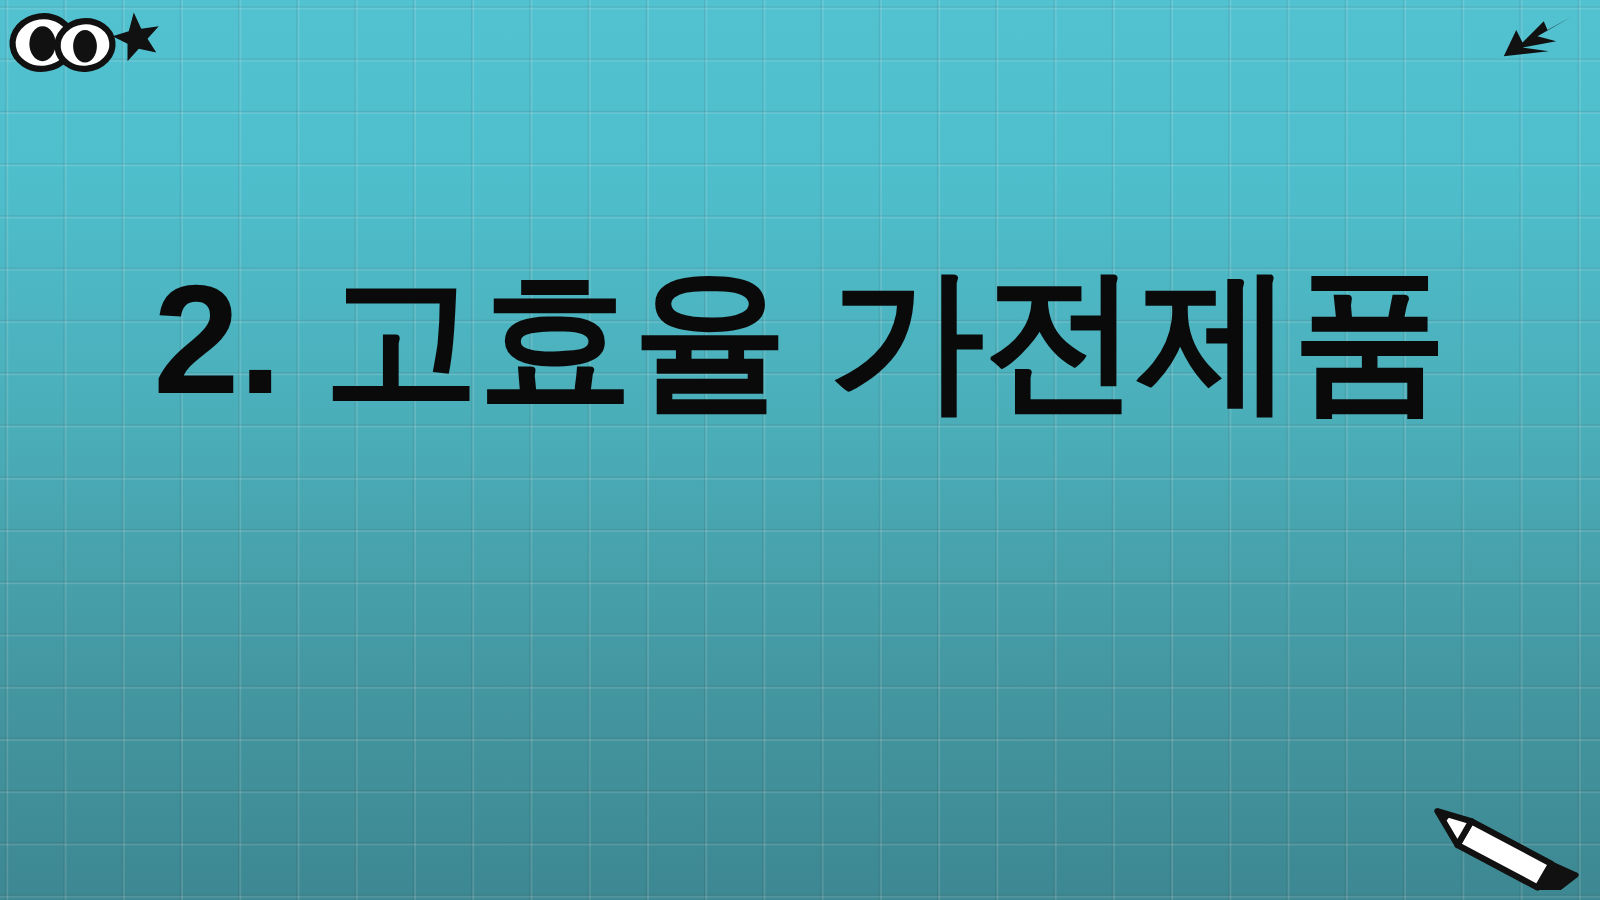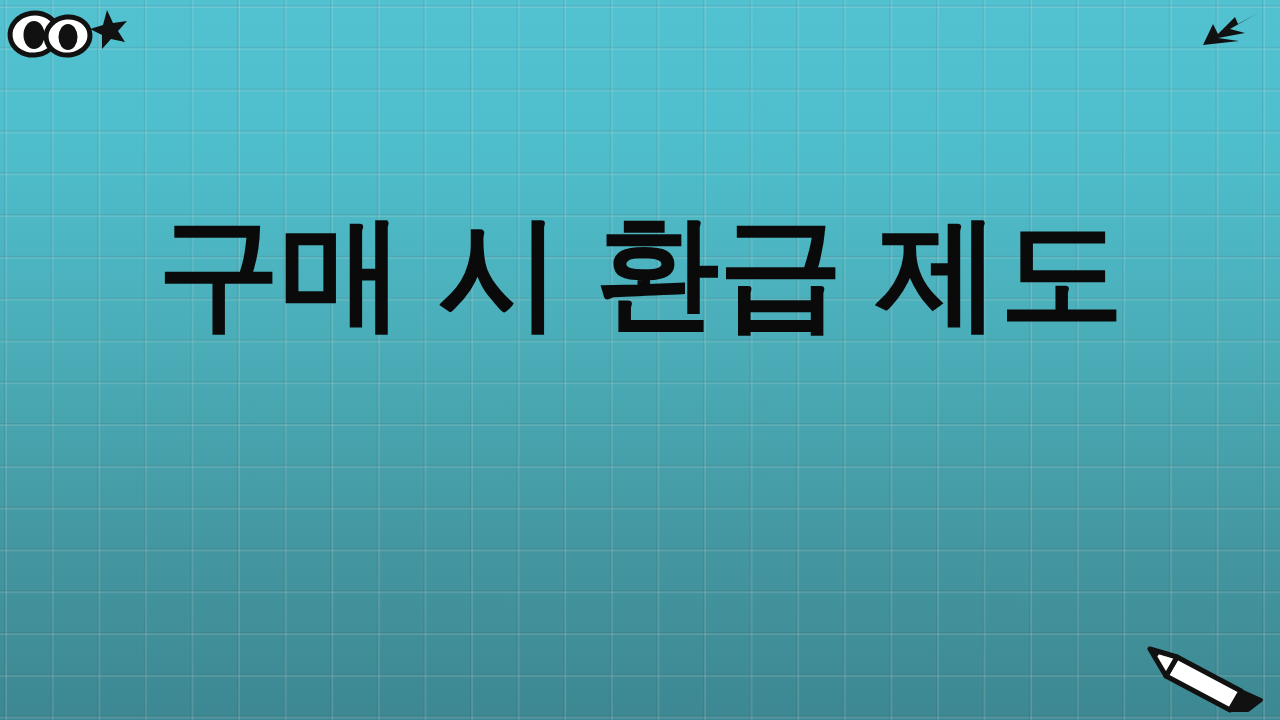--- a/index.html
+++ b/index.html
@@ -130,16 +130,16 @@
         <path d="M33 27 L22 46 L6 19 Z" fill="#ffffff" stroke="#111111" stroke-width="5" stroke-linejoin="round"></path>
 
         <path d="M12 28 L6 19 L16 23 Z" fill="#111111"></path>
 
         <path d="M97 61 L86 80 L104 80 L117 70 Z" fill="#111111" stroke="#111111" stroke-width="4" stroke-linejoin="round"></path>
       </g>
     </svg>
   </div>
 
   <div id="headline">
-    <span class="line">구매 시 환급 제도</span>
+    <span class="line">2. 고효율 가전제품</span>
   </div>
 
 </div>
 
 </body></html>

